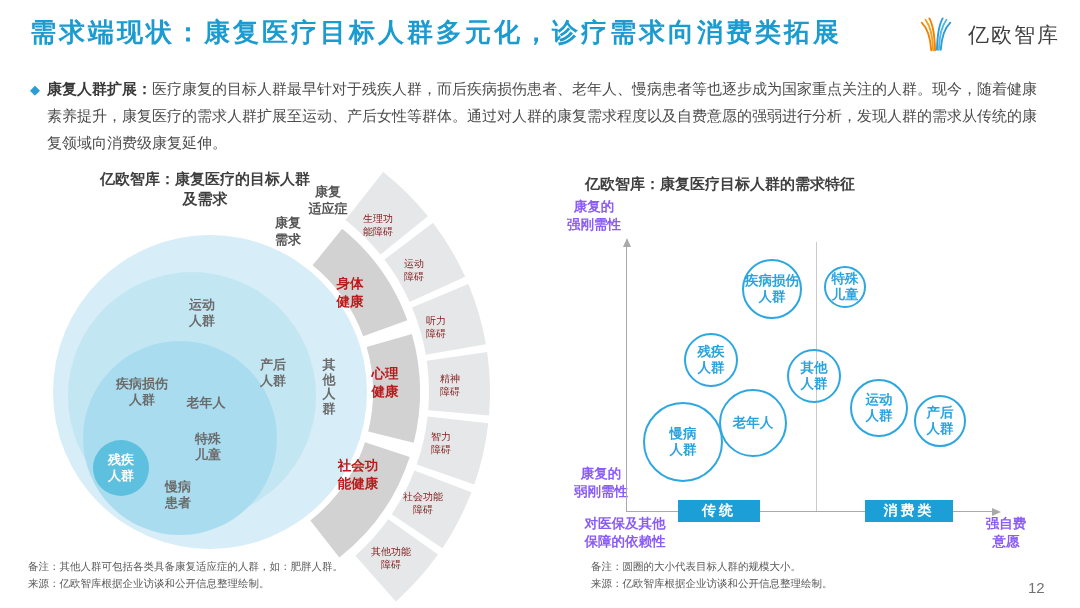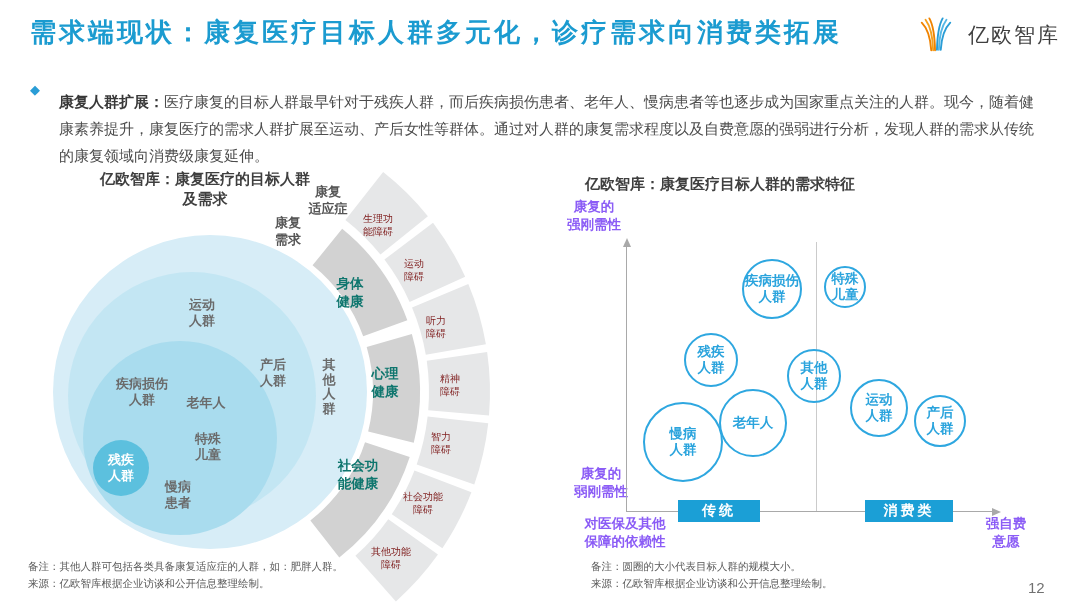--- a/index.html
+++ b/index.html
@@ -11,35 +11,35 @@
   
   .title{
     position:absolute;left:30px;top:14px;margin:0;
     font-size:26px;font-weight:bold;letter-spacing:3px;color:#1b9bd0;line-height:36px;
   }
   .logo{position:absolute;right:20px;top:16px;display:flex;align-items:center;gap:13px;}
   .logo-text{font-size:21px;color:#3f3f3f;letter-spacing:2px;font-weight:500;}
   
   .intro{position:absolute;left:30px;top:76px;width:1016px;display:flex;}
   .diamond{color:#2a9dd6;font-size:13px;line-height:27px;margin-right:7px;}
-  .intro p{margin:12px;font-size:15px;line-height:27px;color:#4c4c4c;}
+  .intro p{margin:0;font-size:15px;line-height:27px;color:#4c4c4c;font-family:Liberation Serif, serif;}
   .intro b{color:#383838;}
   
   .ldiag{position:absolute;left:0;top:165px;width:525px;height:443px;}
   .ldiag svg{position:absolute;left:0;top:0;}
   .dtitle{
     position:absolute;left:40px;top:4px;width:330px;text-align:center;
     font-size:15px;font-weight:bold;color:#3f3f3f;white-space:pre-line;line-height:1.35;
   }
   .plabel{position:absolute;transform:translate(-50%,-50%);white-space:pre-line;text-align:center;}
   .grp{font-size:13px;font-weight:bold;color:#6b6b6b;line-height:1.25;}
   .grp.inv{color:#ffffff;}
   .grp.vert{line-height:1.12;}
   .ring-reg{font-size:10px;color:#7f1d1d;line-height:1.3;}
-  .ring-bold{font-size:13.5px;font-weight:bold;color:#0f766e;line-height:1.3;}
+  .ring-bold{font-size:13.5px;font-weight:bold;color:#b91c1c;line-height:1.3;}
   .legend-lab{font-size:13px;font-weight:bold;color:#565656;line-height:1.3;}
   
   .rchart{position:absolute;left:560px;top:165px;width:500px;height:400px;}
   .rtitle{
     position:absolute;left:25px;top:10px;width:480px;
     font-size:15px;font-weight:bold;color:#3f3f3f;
   }
   .axlab{
     position:absolute;transform:translate(-50%,-50%);white-space:pre-line;text-align:center;
     font-size:13.5px;font-weight:bold;color:#8b5cf6;line-height:1.35;

